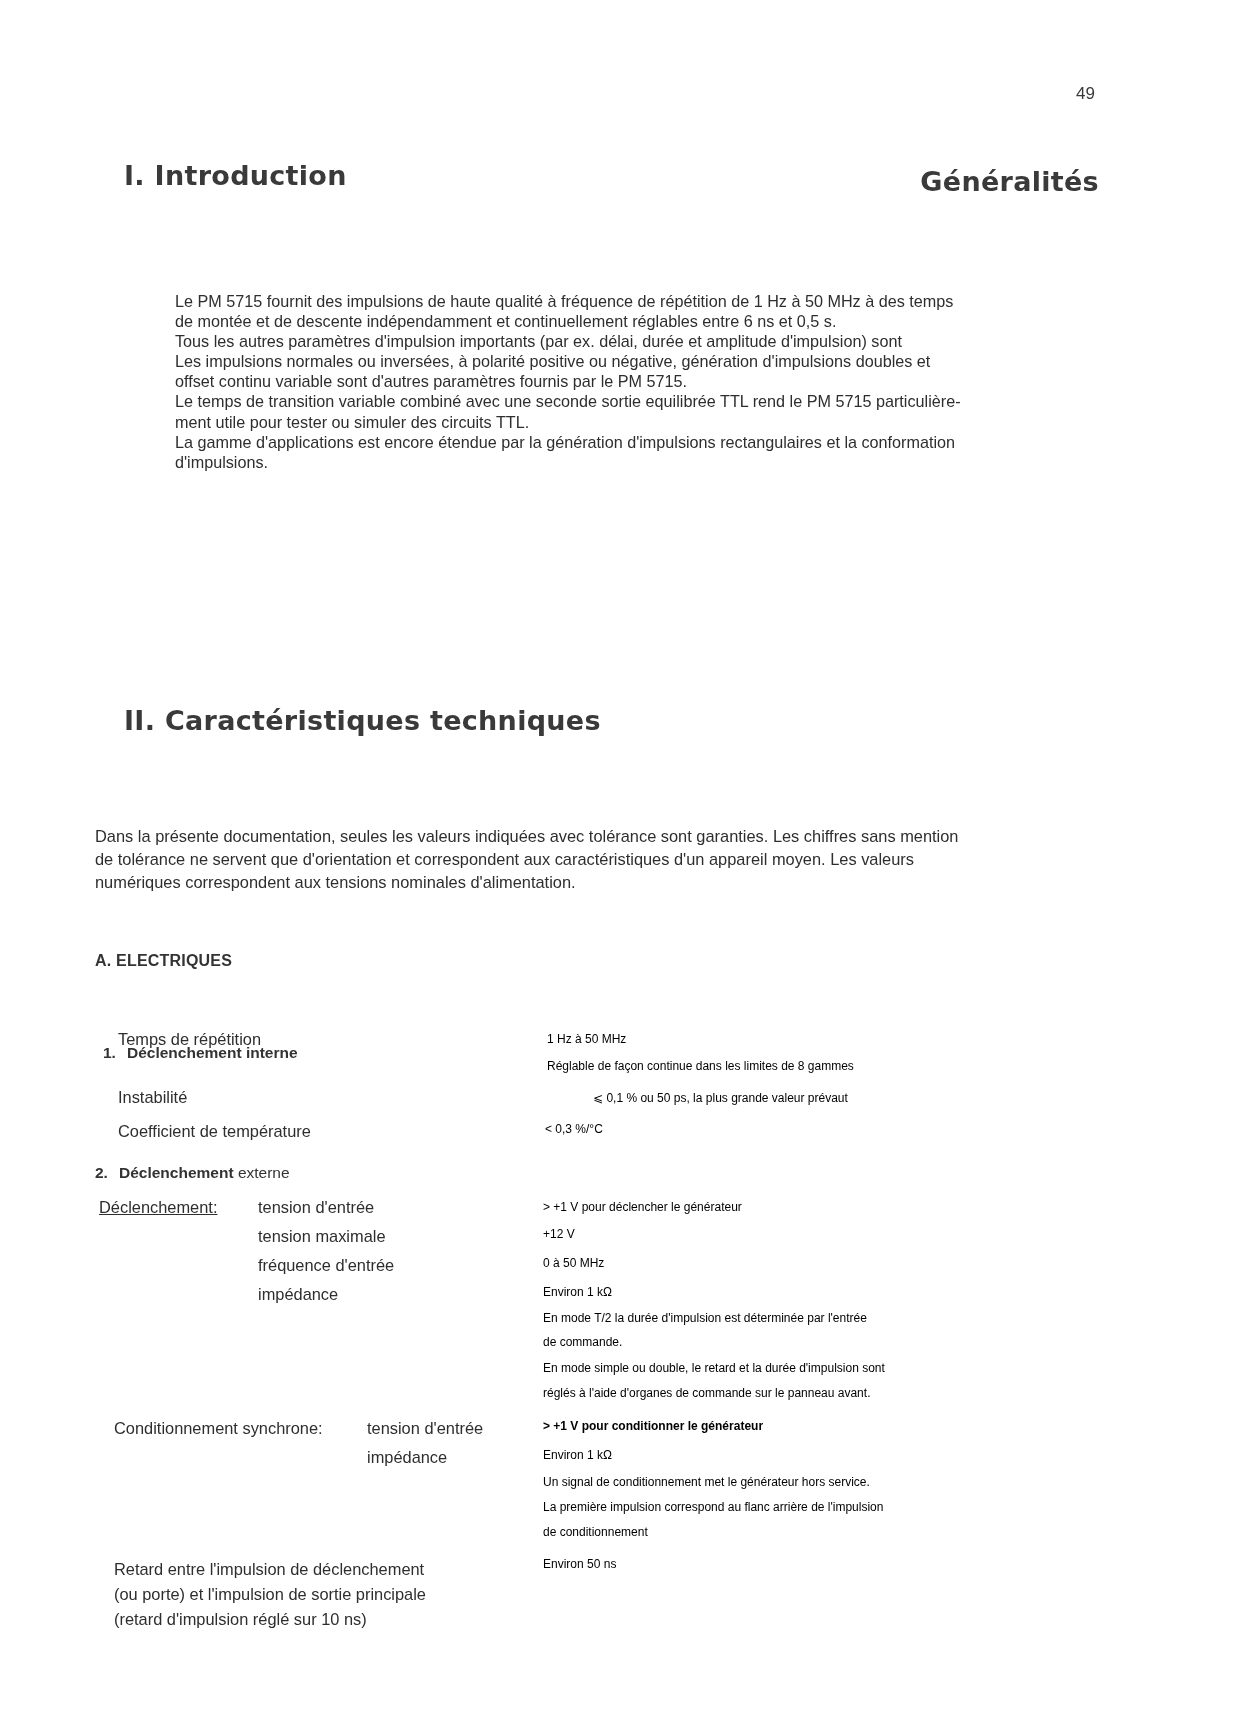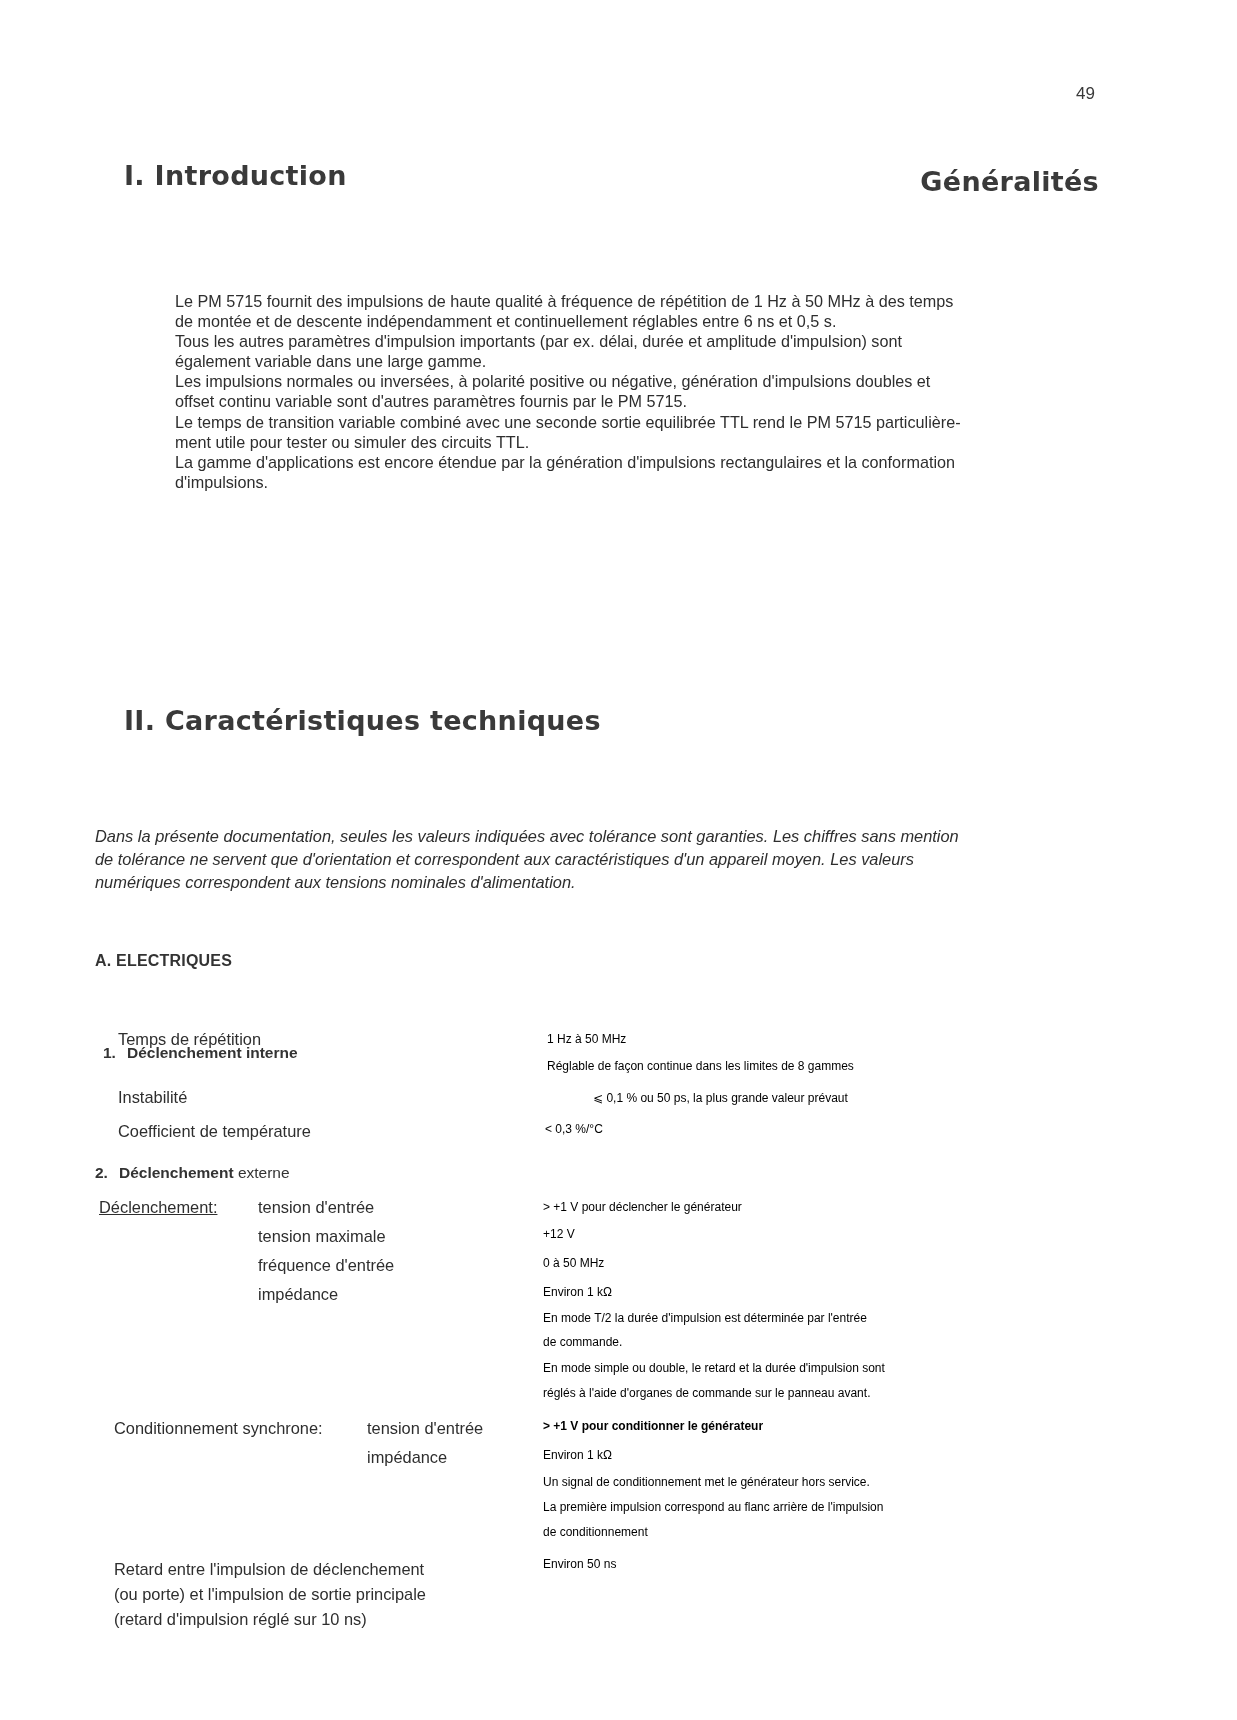--- a/index.html
+++ b/index.html
@@ -14,42 +14,41 @@
   .h1-intro { left: 92px; top: 160px; }
   .h1-gen { right: 138px; top: 166px; }
   .h1-carac { left: 92px; top: 705px; }
   .intro {
     left: 175px; top: 291px; width: 920px;
     font-size: 16.2px; line-height: 20.1px; color: #2e2e2e;
   }
   .intro p { margin: 0; }
   .preamble {
     left: 95px; top: 825px; width: 990px;
-    font-size: 16.4px; line-height: 23px; color: #2e2e2e; font-style: italic;
+    font-size: 16.4px; line-height: 23px; color: #2e2e2e;
   }
   .sec-a { left: 95px; top: 952px; font-size: 16px; font-weight: bold; color: #333; letter-spacing: 0.2px; }
   .sub { font-size: 15.5px; font-weight: bold; color: #333; }
   .sub .n { display: inline-block; width: 24px; }
   .sub .rest-normal { font-weight: normal; }
   .row { font-size: 16.4px; color: #2e2e2e; white-space: nowrap; }
   .val { font-size: 12px; color: #000000; white-space: nowrap; }
 </style>
 </head>
 <body>
 
 <div class="abs page-number">49</div>
 
 <div class="abs h1 h1-intro">I. Introduction</div>
 <div class="abs h1 h1-gen">Généralités</div>
 
 <div class="abs intro">
   <p>Le PM 5715 fournit des impulsions de haute qualité à fréquence de répétition de 1 Hz à 50 MHz à des temps</p>
   <p>de montée et de descente indépendamment et continuellement réglables entre 6 ns et 0,5 s.</p>
   <p>Tous les autres paramètres d'impulsion importants (par ex. délai, durée et amplitude d'impulsion) sont</p>
-  <p>également variable dans une large gamme.</p>
   <p>Les impulsions normales ou inversées, à polarité positive ou négative, génération d'impulsions doubles et</p>
   <p>offset continu variable sont d'autres paramètres fournis par le PM 5715.</p>
   <p>Le temps de transition variable combiné avec une seconde sortie equilibrée TTL rend le PM 5715 particulière-</p>
   <p>ment utile pour tester ou simuler des circuits TTL.</p>
   <p>La gamme d'applications est encore étendue par la génération d'impulsions rectangulaires et la conformation</p>
   <p>d'impulsions.</p>
 </div>
 
 <div class="abs h1 h1-carac">II. Caractéristiques techniques</div>
 

